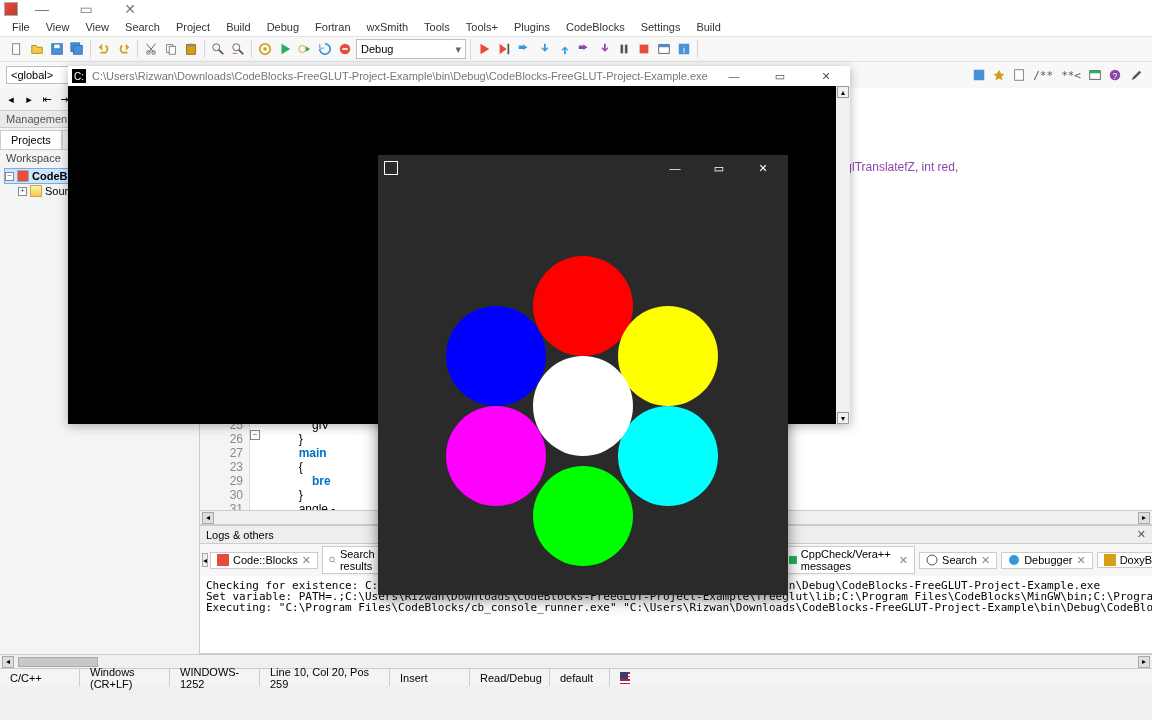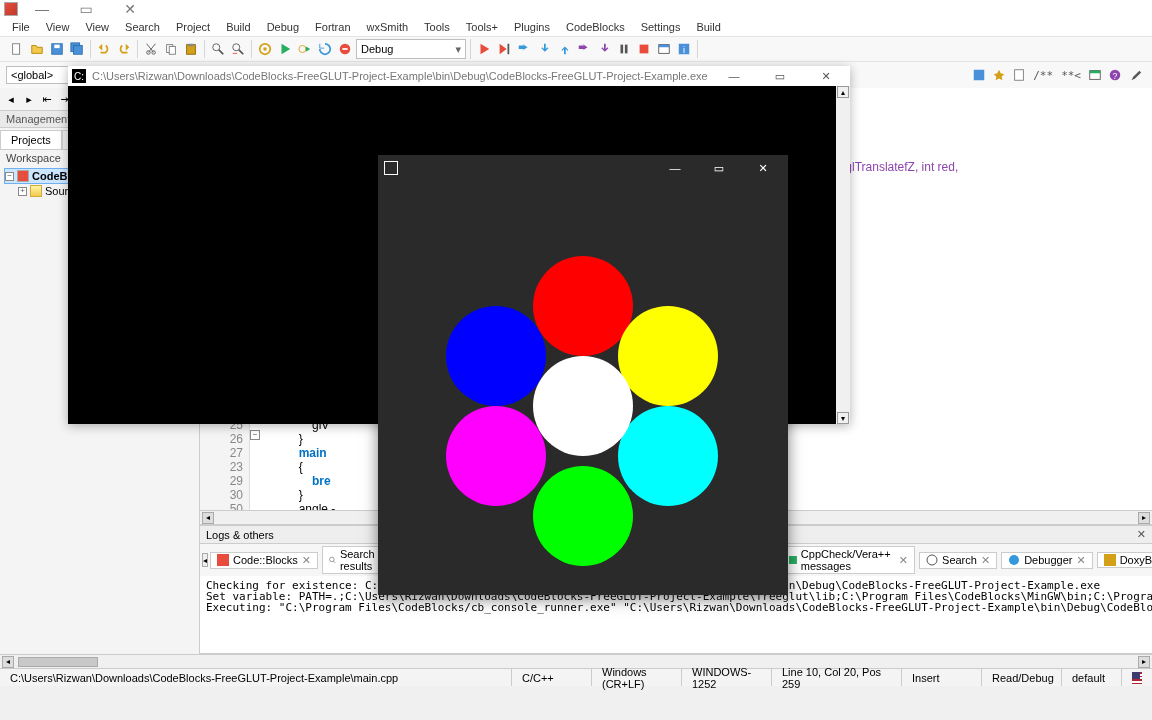--- a/index.html
+++ b/index.html
@@ -357,21 +357,21 @@
       <div class="gutter">
         <div style="height:300px"></div>
         <div>23</div>
         <div>24</div>
         <div>25</div>
         <div>26</div>
         <div>27</div>
         <div>23</div>
         <div>29</div>
         <div>30</div>
-        <div>50</div>
+        <div>31</div>
       </div>
       <div class="code">
 <div style="height:56px"></div><div style="padding-left:560px"><span class="tp">at glTranslatefZ, int red,</span></div>
 <div style="height:230px"></div><div>            glV</div><div>        }</div><div><span class="kw">        main</span></div><div>        {</div><div><span class="kw">            bre</span></div><div>        }</div><div>        angle -</div>
       </div>
       <div class="fold-mark" style="top:342px">−</div>
     </div>
     <div class="hscroll">
       <div class="ar">◂</div>
       <div class="ar">▸</div>
@@ -464,21 +464,20 @@
 </div>
 
 <div class="bot-scroll">
   <div class="ar">◂</div>
   <div class="thumb"></div>
   <div style="flex:1"></div>
   <div class="ar">▸</div>
 </div>
 
 <div class="statusbar">
-  <div class="sb-cell flex">C:\Users\Rizwan\Downloads\CodeBlocks-FreeGLUT-Project-Example\main.cpp</div>
   <div class="sb-cell" style="width:80px">C/C++</div>
   <div class="sb-cell" style="width:90px">Windows (CR+LF)</div>
   <div class="sb-cell" style="width:90px">WINDOWS-1252</div>
   <div class="sb-cell" style="width:130px">Line 10, Col 20, Pos 259</div>
   <div class="sb-cell" style="width:80px">Insert</div>
   <div class="sb-cell" style="width:80px">Read/Debug</div>
   <div class="sb-cell" style="width:60px">default</div>
   <div class="sb-cell" style="width:30px;border:none">
       <div class="flag"></div>
     </div>

